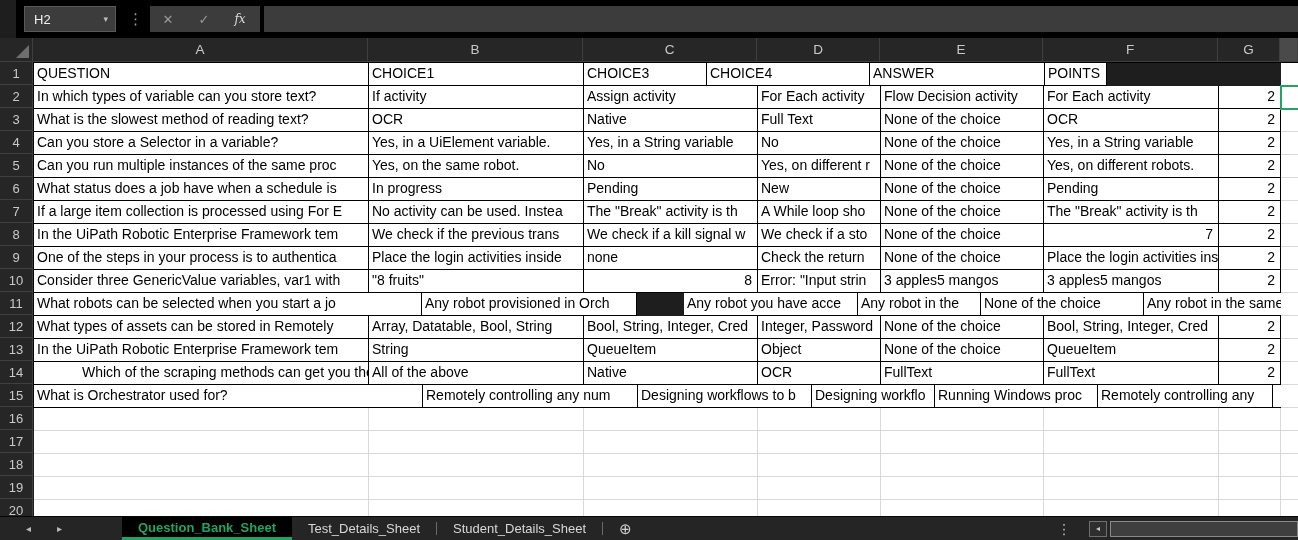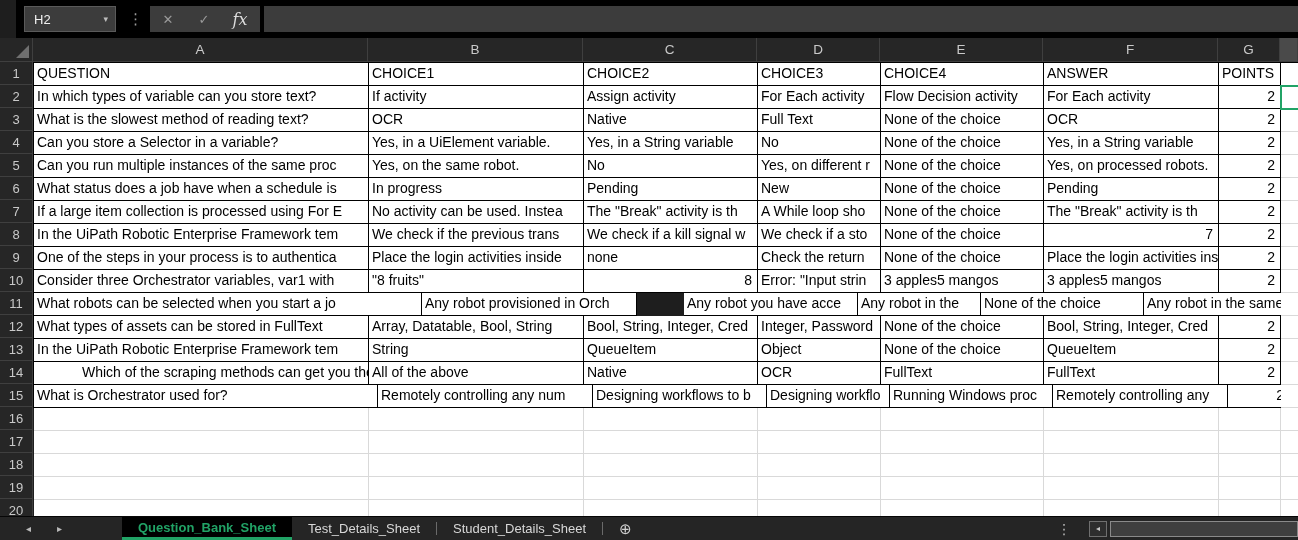--- a/index.html
+++ b/index.html
@@ -12,21 +12,21 @@
   .topbar{position:absolute;left:16px;top:0;width:1298px;height:38px;background:#000000;}
   .namebox{position:absolute;left:8px;top:6px;width:92px;height:26px;box-sizing:border-box;
     background:#3c3c3c;border:1px solid #5a5a5a;color:#f0f0f0;font-size:13px;
     display:flex;align-items:center;padding-left:9px;}
   .namebox .caret{margin-left:auto;margin-right:7px;font-size:9px;color:#bdbdbd;}
   .fdots{position:absolute;left:112px;top:6px;height:26px;display:flex;align-items:center;
     color:#9a9a9a;font-size:15px;}
   .fbtns{position:absolute;left:134px;top:6px;width:110px;height:26px;background:#3c3c3c;
     display:flex;align-items:center;}
   .fbtn{width:36px;text-align:center;font-size:13px;color:#9a9a9a;cursor:default;}
-  .fbtn.fx{font-family:"DejaVu Serif",serif;font-style:italic;color:#dcdcdc;font-size:16px;}
+  .fbtn.fx{font-family:"DejaVu Serif",serif;font-style:italic;color:#dcdcdc;font-size:12px;}
   .ffield{position:absolute;left:248px;top:6px;width:1048px;height:26px;background:#3c3c3c;}
   
   .corner{position:absolute;left:0;top:38px;width:33px;height:24px;background:#262626;
     border-right:1px solid #3f3f3f;border-bottom:1px solid #3f3f3f;box-sizing:border-box;}
   .corner .tri{position:absolute;right:3px;bottom:3px;width:0;height:0;
     border-left:13px solid transparent;border-bottom:13px solid #6f6f6f;}
   .colheads{position:absolute;left:33px;top:38px;height:24px;display:flex;}
   .colh{box-sizing:border-box;height:24px;background:#262626;border-right:1px solid #3f3f3f;
     border-bottom:1px solid #3f3f3f;color:#c9c9c9;font-size:13.5px;
     display:flex;align-items:center;justify-content:center;}
@@ -124,21 +124,20 @@
     <div class="rowh">17</div>
     <div class="rowh">18</div>
     <div class="rowh">19</div>
     <div class="rowh">20</div>
   </div>
 
 <div class="table">
     <div class="trow">
       <div class="tcell" style="width: 335px;">QUESTION</div>
       <div class="tcell" style="width: 215px;">CHOICE1</div>
-      <div class="tcell" style="width: 174px;">CHOICE2</div>
       <div class="tcell" style="width: 123px;">CHOICE3</div>
       <div class="tcell" style="width: 163px;">CHOICE4</div>
       <div class="tcell" style="width: 175px;">ANSWER</div>
       <div class="tcell" style="width: 62px;">POINTS</div>
     </div>
     <div class="trow">
       <div class="tcell" style="width: 335px;">In which types of variable can you store text?</div>
       <div class="tcell" style="width: 215px;">If activity</div>
       <div class="tcell" style="width: 174px;">Assign activity</div>
       <div class="tcell" style="width: 123px;">For Each activity</div>
@@ -163,21 +162,21 @@
       <div class="tcell" style="width: 163px;">None of the choice</div>
       <div class="tcell" style="width: 175px;">Yes, in a String variable</div>
       <div class="tcell num" style="width: 62px;">2</div>
     </div>
     <div class="trow">
       <div class="tcell" style="width: 335px;">Can you run multiple instances of the same proc</div>
       <div class="tcell" style="width: 215px;">Yes, on the same robot.</div>
       <div class="tcell" style="width: 174px;">No</div>
       <div class="tcell" style="width: 123px;">Yes, on different r</div>
       <div class="tcell" style="width: 163px;">None of the choice</div>
-      <div class="tcell" style="width: 175px;">Yes, on processed robots.</div>
+      <div class="tcell" style="width: 175px;">Yes, on different robots.</div>
       <div class="tcell num" style="width: 62px;">2</div>
     </div>
     <div class="trow">
       <div class="tcell" style="width: 335px;">What status does a job have when a schedule is</div>
       <div class="tcell" style="width: 215px;">In progress</div>
       <div class="tcell" style="width: 174px;">Pending</div>
       <div class="tcell" style="width: 123px;">New</div>
       <div class="tcell" style="width: 163px;">None of the choice</div>
       <div class="tcell" style="width: 175px;">Pending</div>
       <div class="tcell num" style="width: 62px;">2</div>
@@ -203,39 +202,39 @@
     <div class="trow">
       <div class="tcell" style="width: 335px;">One of the steps in your process is to authentica</div>
       <div class="tcell" style="width: 215px;">Place the login activities inside</div>
       <div class="tcell" style="width: 174px;">none</div>
       <div class="tcell" style="width: 123px;">Check the return</div>
       <div class="tcell" style="width: 163px;">None of the choice</div>
       <div class="tcell" style="width: 175px;">Place the login activities inside</div>
       <div class="tcell num" style="width: 62px;">2</div>
     </div>
     <div class="trow">
-      <div class="tcell" style="width: 335px;">Consider three Orchestrator variables, var1 with</div>
+      <div class="tcell" style="width: 335px;">Consider three GenericValue variables, var1 with</div>
       <div class="tcell" style="width: 215px;">"8 fruits"</div>
       <div class="tcell num" style="width: 174px;">8</div>
       <div class="tcell" style="width: 123px;">Error: "Input strin</div>
       <div class="tcell" style="width: 163px;">3 apples5 mangos</div>
       <div class="tcell" style="width: 175px;">3 apples5 mangos</div>
       <div class="tcell num" style="width: 62px;">2</div>
     </div>
     <div class="trow">
       <div class="tcell" style="width: 388px;">What robots can be selected when you start a jo</div>
       <div class="tcell" style="width: 215px;">Any robot provisioned in Orch</div>
       <div class="tcell" style="width: 174px; margin-left: 47px;">Any robot you have acce</div>
       <div class="tcell" style="width: 123px;">Any robot in the</div>
       <div class="tcell" style="width: 163px;">None of the choice</div>
       <div class="tcell" style="width: 175px;">Any robot in the same en</div>
       <div class="tcell num" style="width: 62px;">2</div>
     </div>
     <div class="trow">
-      <div class="tcell" style="width: 335px;">What types of assets can be stored in FullText</div>
+      <div class="tcell" style="width: 335px;">What types of assets can be stored in Remotely</div>
       <div class="tcell" style="width: 215px;">Array, Datatable, Bool, String</div>
       <div class="tcell" style="width: 174px;">Bool, String, Integer, Cred</div>
       <div class="tcell" style="width: 123px;">Integer, Password</div>
       <div class="tcell" style="width: 163px;">None of the choice</div>
       <div class="tcell" style="width: 175px;">Bool, String, Integer, Cred</div>
       <div class="tcell num" style="width: 62px;">2</div>
     </div>
     <div class="trow">
       <div class="tcell" style="width: 335px;">In the UiPath Robotic Enterprise Framework tem</div>
       <div class="tcell" style="width: 215px;">String</div>
@@ -248,21 +247,21 @@
     <div class="trow">
       <div class="tcell" style="width: 335px; padding-left: 48px;">Which of the scraping methods can get you the</div>
       <div class="tcell" style="width: 215px;">All of the above</div>
       <div class="tcell" style="width: 174px;">Native</div>
       <div class="tcell" style="width: 123px;">OCR</div>
       <div class="tcell" style="width: 163px;">FullText</div>
       <div class="tcell" style="width: 175px;">FullText</div>
       <div class="tcell num" style="width: 62px;">2</div>
     </div>
     <div class="trow">
-      <div class="tcell" style="width: 344px;">What is Orchestrator used for?</div>
+      <div class="tcell" style="width: 389px;">What is Orchestrator used for?</div>
       <div class="tcell" style="width: 215px;">Remotely controlling any num</div>
       <div class="tcell" style="width: 174px;">Designing workflows to b</div>
       <div class="tcell" style="width: 123px;">Designing workflo</div>
       <div class="tcell" style="width: 163px;">Running Windows proc</div>
       <div class="tcell" style="width: 175px;">Remotely controlling any</div>
       <div class="tcell num" style="width: 62px;">2</div>
     </div>
   </div>
 
 <div class="emptyarea">

